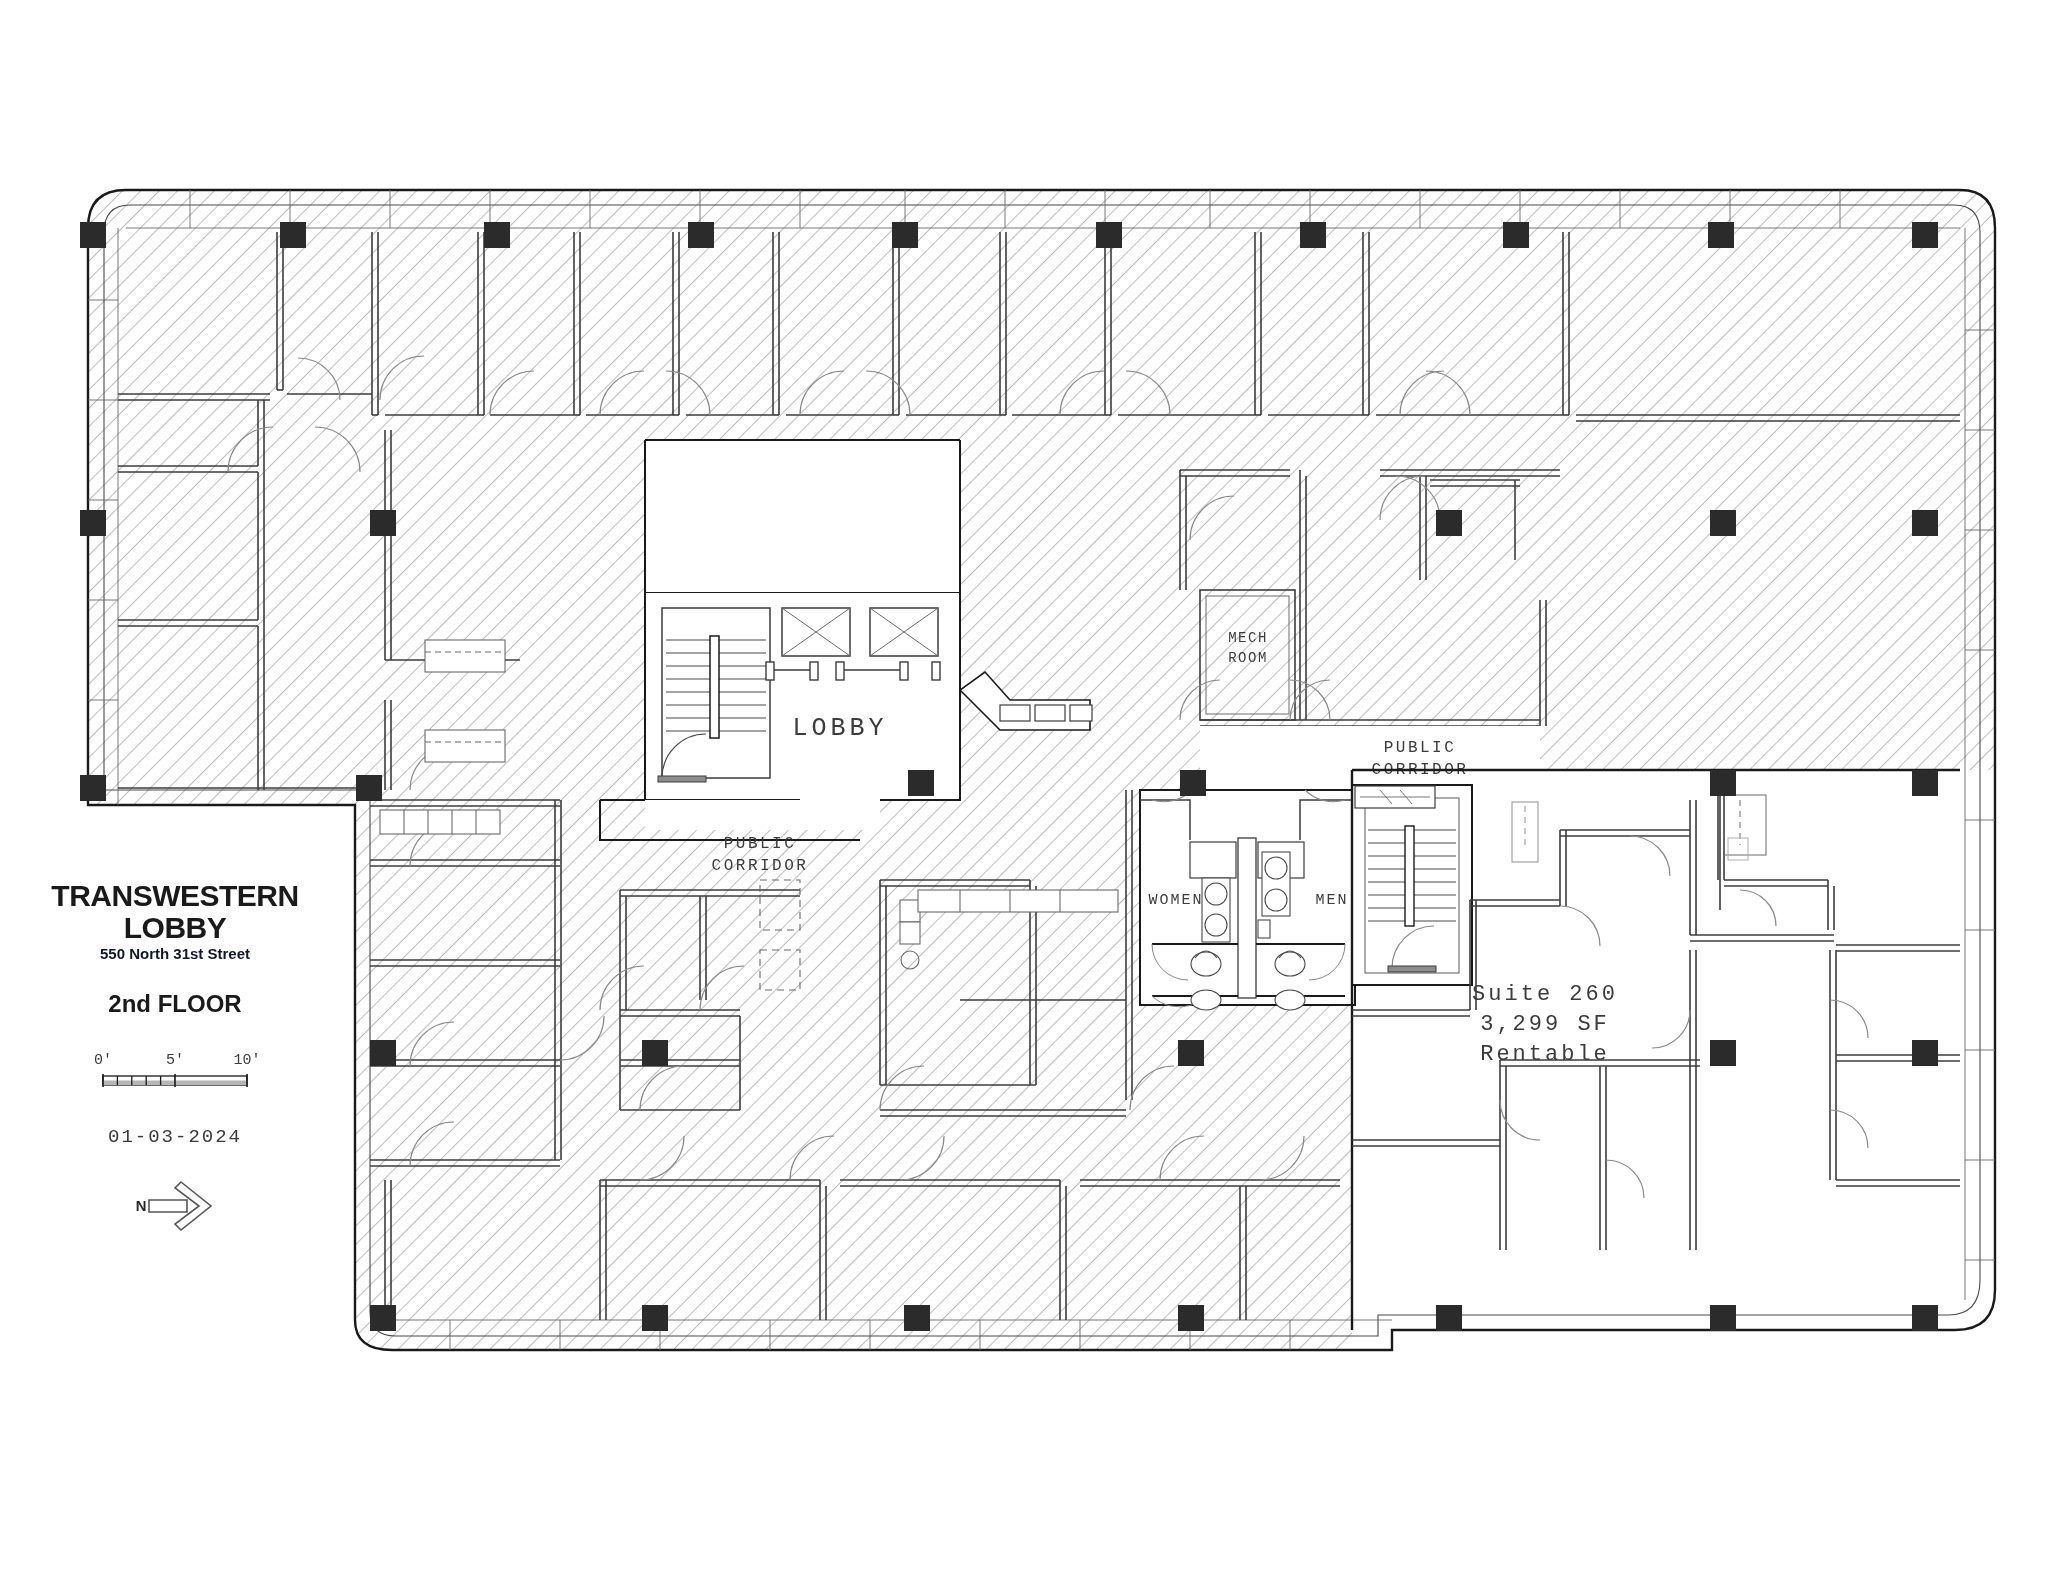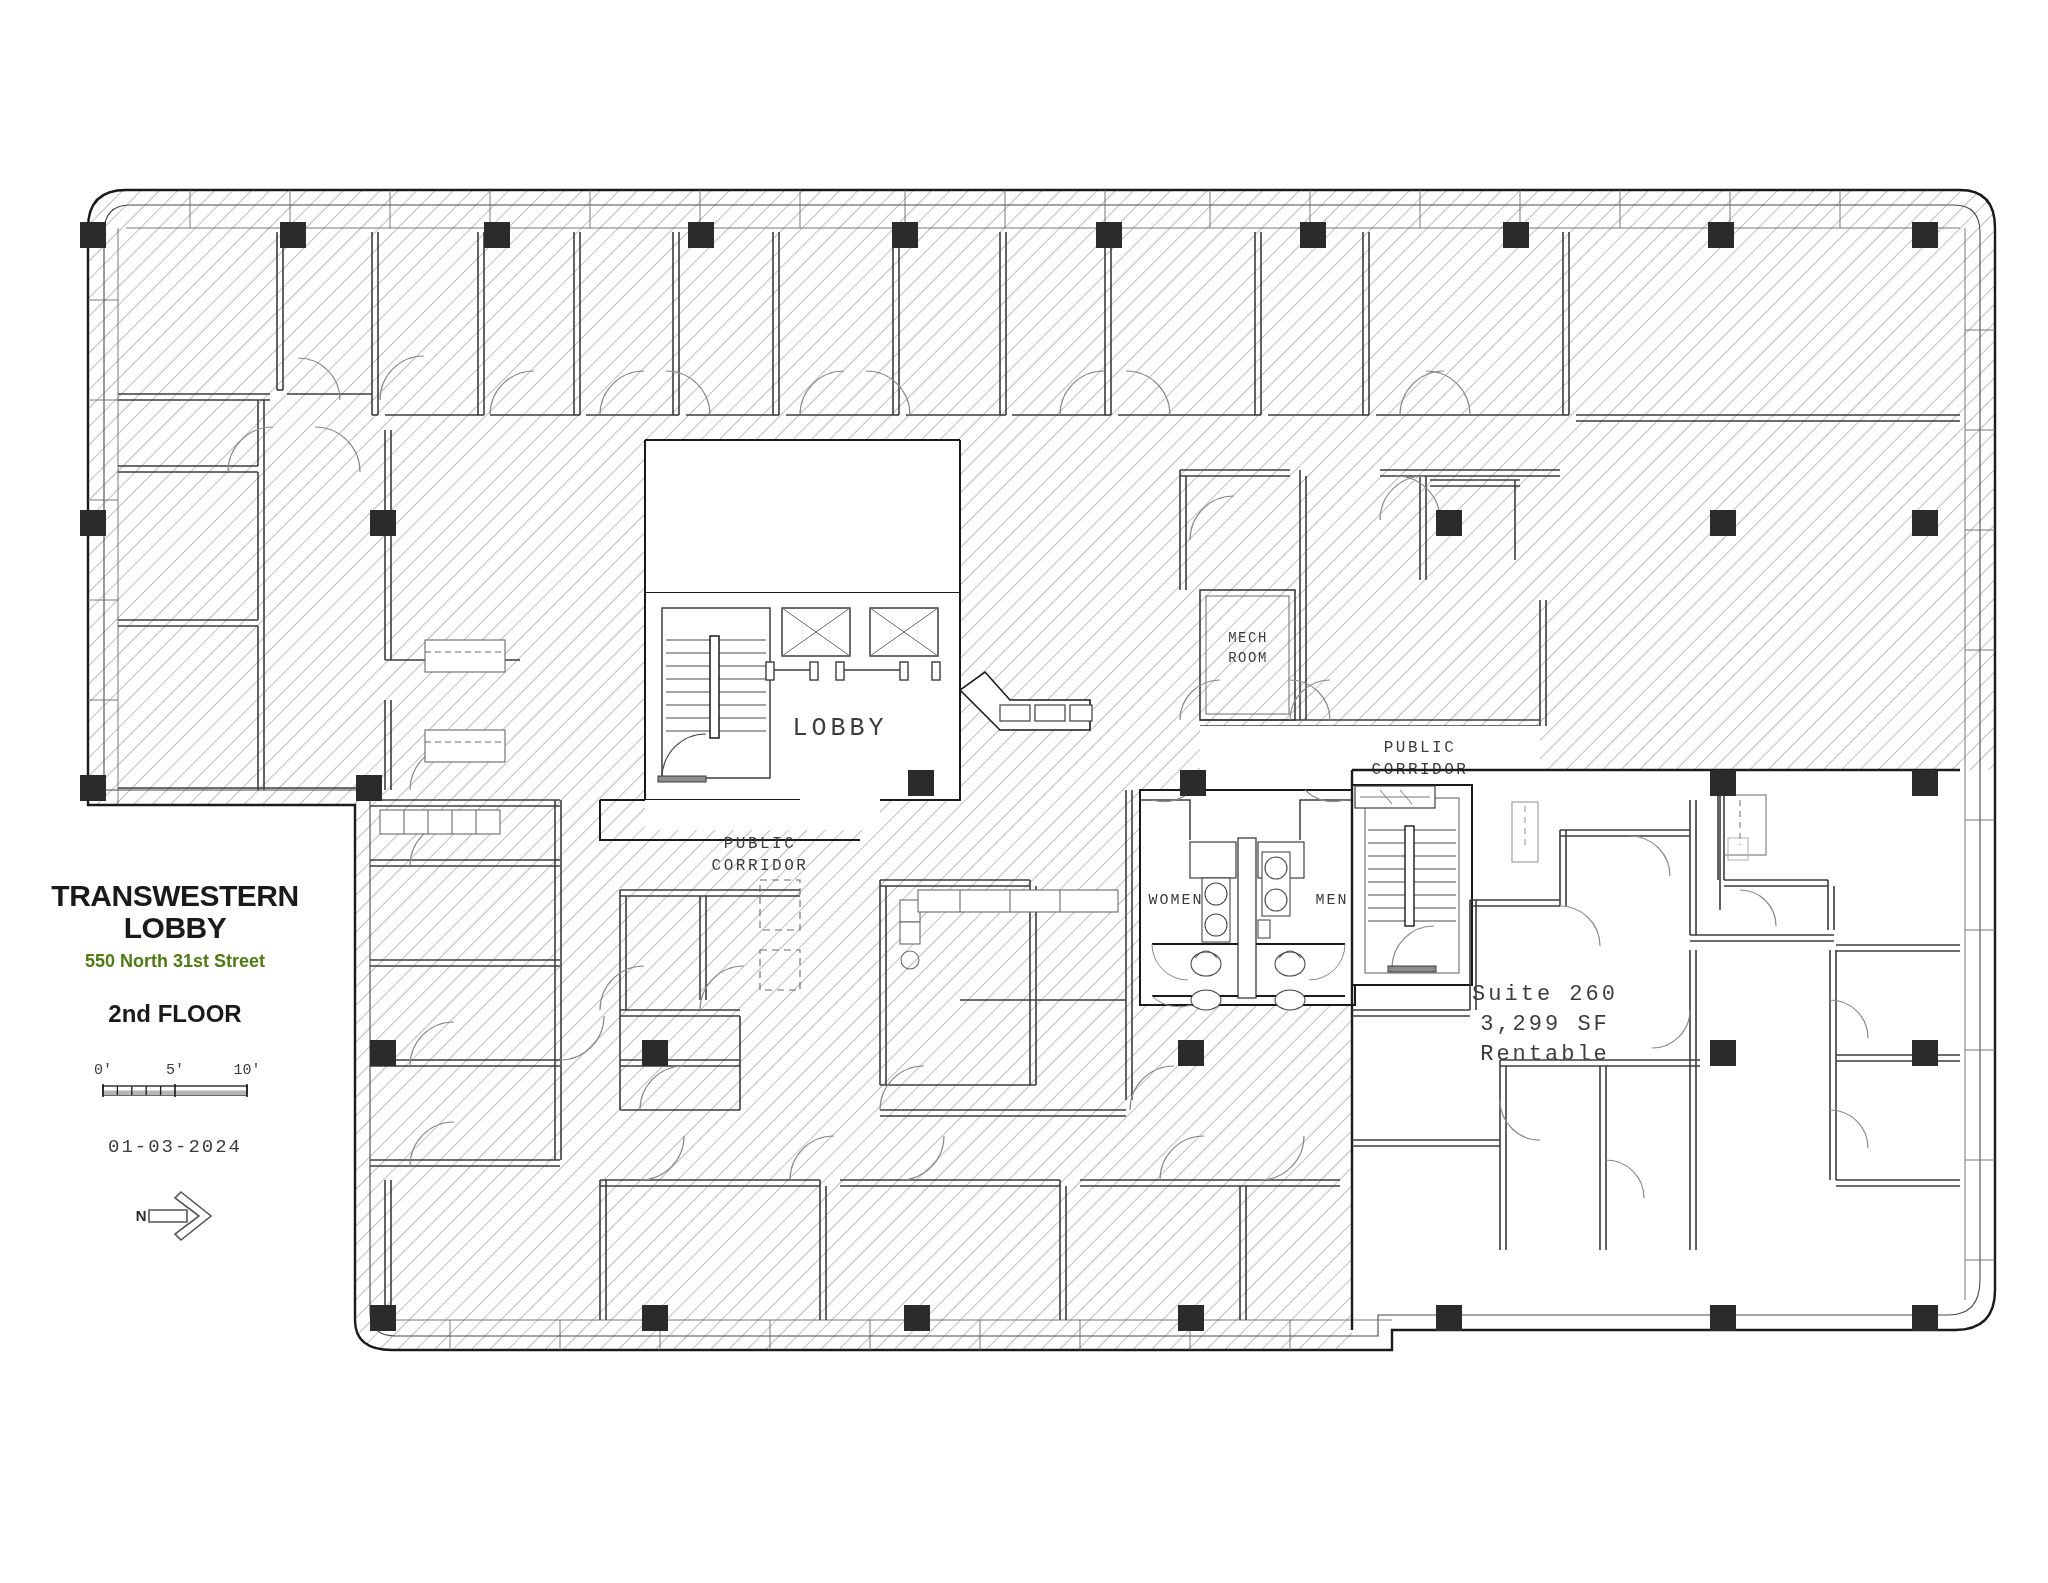--- a/index.html
+++ b/index.html
@@ -3,22 +3,22 @@
 <meta charset="utf-8">
 <style>
   html,body{margin:0;padding:0;background:#ffffff;}
   body{width:2048px;height:1583px;overflow:hidden;
        font-family:"Liberation Sans", sans-serif;}
   #sheet{position:relative;width:2048px;height:1583px;background:#ffffff;}
   svg{display:block;}
   .title-block{position:absolute;left:0;top:880px;width:350px;text-align:center;}
   .tb-line1{font-family:"Liberation Sans",sans-serif;font-weight:bold;font-size:30px;
             letter-spacing:-0.5px;color:#1a1a1a;line-height:1.05;text-align:center;}
-  .tb-line2{font-family:"Liberation Sans",sans-serif;font-weight:bold;font-size:18px;
-            color:#4d7c0f;margin-top:8px;}
+  .tb-line2{font-family:"Liberation Sans",sans-serif;font-weight:bold;font-size:15px;
+            color:#0f172a;margin-top:2px;}
   .tb-floor{font-family:"Liberation Sans",sans-serif;font-weight:bold;font-size:24px;
             color:#1a1a1a;margin-top:28px;}
   .tb-sub{font-family:"Liberation Mono","DejaVu Sans Mono",monospace;font-size:20px;
           color:#4a4a4a;margin-top:28px;line-height:1.25;letter-spacing:2px;}
   .tb-date{font-family:"Liberation Mono","DejaVu Sans Mono",monospace;font-size:19px;
            color:#3a3a3a;letter-spacing:2px;margin-top:26px;}
   .scalebar-wrap{margin-top:30px;display:flex;justify-content:center;}
   .northwrap{margin-top:26px;display:flex;justify-content:center;}
   .plan-label{font-family:"Liberation Mono","DejaVu Sans Mono",monospace;fill:#3c3c3c;}
 </style>

